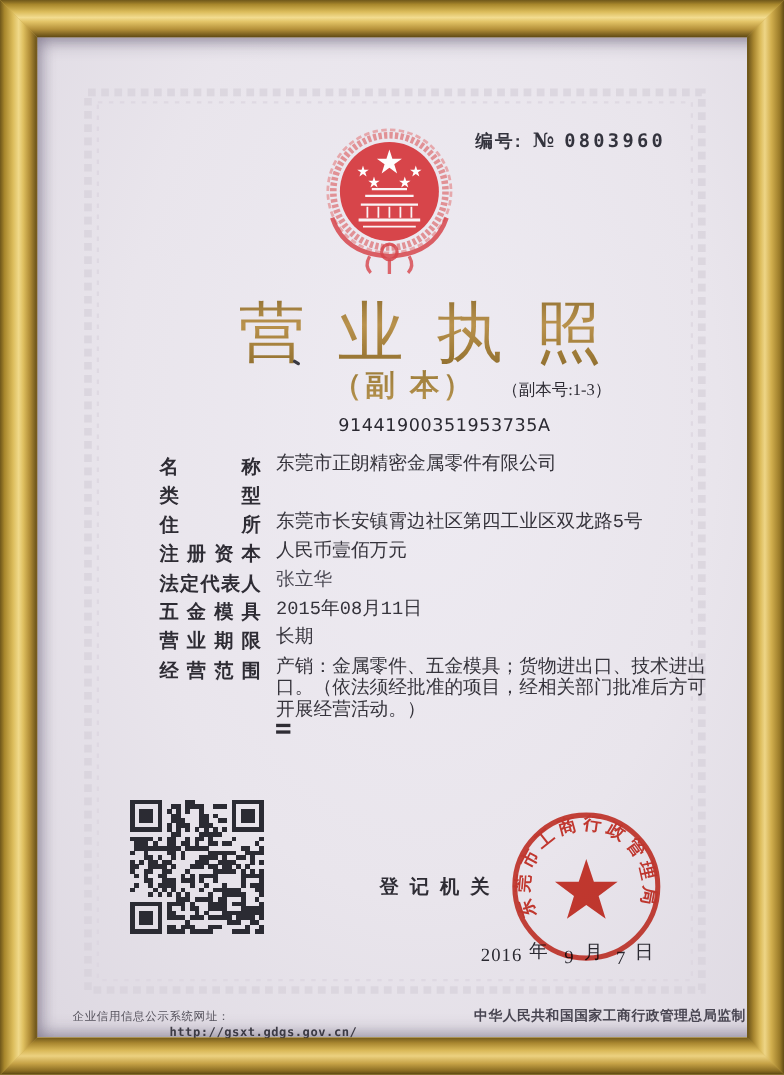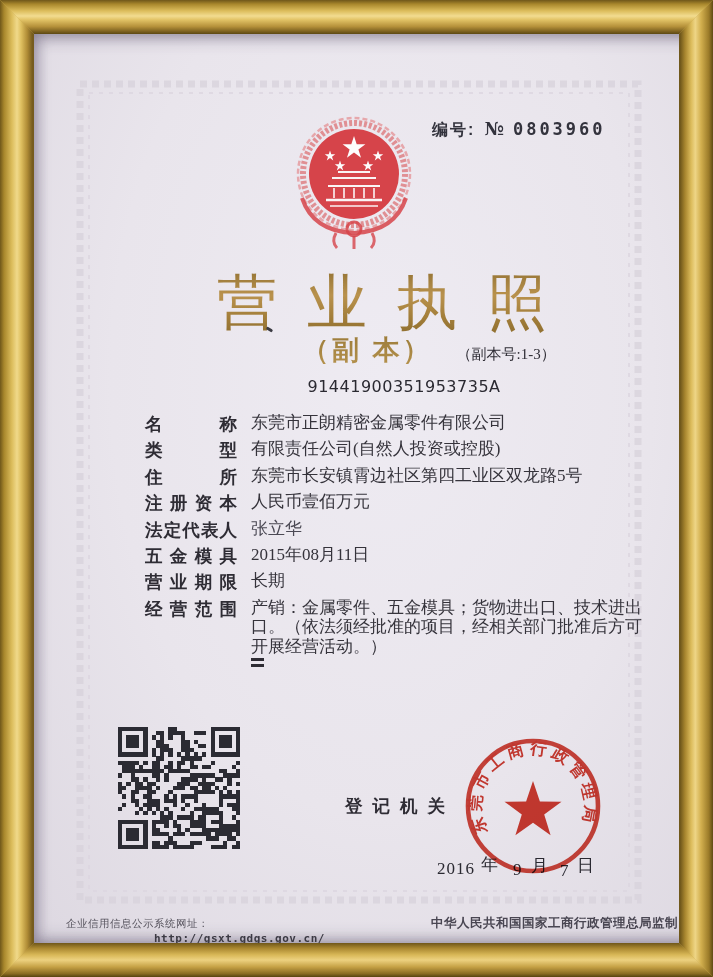--- a/index.html
+++ b/index.html
@@ -45,21 +45,21 @@
   
   .credit{position:absolute;left:0;top:343px;width:100%;display:flex;justify-content:center;transform:translateX(21px);
     align-items:baseline;color:#2a2931;}
   .credit .lab{font-size:16.5px;font-weight:800;letter-spacing:1px;}
   .credit .val{font-family:"DejaVu Sans",sans-serif;font-size:16px;letter-spacing:.5px;margin-left:2px;}
   
   .fields{position:absolute;left:111px;top:379px;width:505px;color:#2e2c34;}
   .frow{display:flex;align-items:flex-start;min-height:26.4px;}
   .frow .flab{width:92px;flex:none;font-size:17.5px;font-weight:800;
     text-align:justify;text-align-last:justify;line-height:22px;}
-  .frow .fval{margin-left:14px;font-family:Liberation Serif, serif;font-size:17px;
+  .frow .fval{margin-left:14px;font-family:Liberation Mono, monospace;font-size:17px;
     line-height:19.5px;color:#35333b;max-width:396px;}
   .frow.person .fval{color:#4b4954;}
   .dmark{margin:2px 0 0 106px;width:13px;}
   .dmark i{display:block;height:3px;background:#2e2c34;margin-bottom:3px;}
   
   .qr{position:absolute;left:84px;top:693px;}
   
   .regauth{position:absolute;left:311px;top:760px;font-size:17.5px;font-weight:800;letter-spacing:10px;color:#2e2c34;white-space:nowrap;}
   
   .date{position:absolute;left:0;top:0;width:100%;height:100%;pointer-events:none;
@@ -149,21 +149,20 @@
       <span class="val">91441900351953735A</span>
     </div>
 
     <div class="fields">
       <div class="frow">
         <span class="flab">名称</span>
         <span class="fval">东莞市正朗精密金属零件有限公司</span>
       </div>
       <div class="frow">
         <span class="flab">类型</span>
-        <span class="fval">有限责任公司(自然人投资或控股)</span>
       </div>
       <div class="frow">
         <span class="flab">住所</span>
         <span class="fval">东莞市长安镇霄边社区第四工业区双龙路5号</span>
       </div>
       <div class="frow">
         <span class="flab">注册资本</span>
         <span class="fval">人民币壹佰万元</span>
       </div>
       <div class="frow person">

